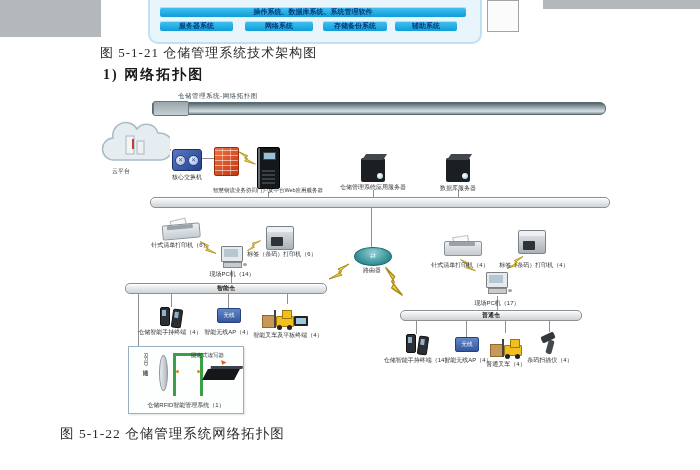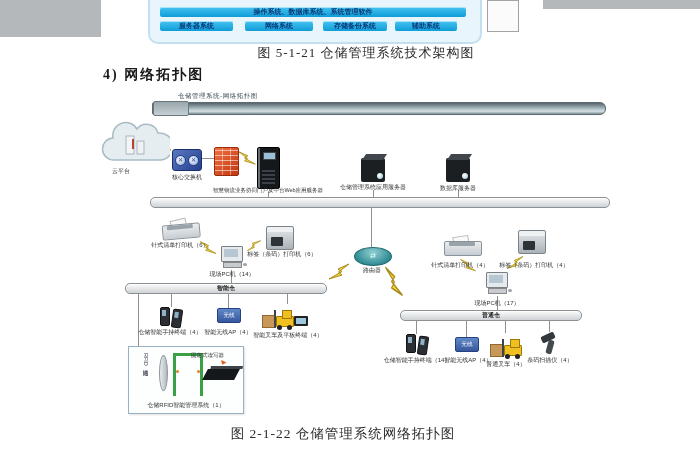--- a/index.html
+++ b/index.html
@@ -15,21 +15,21 @@
            align-items:center;justify-content:center;line-height:1.2;}
   .arch-container{position:absolute;left:148px;top:-10px;width:330px;height:50px;
                   background:#e9f5fc;border:2px solid #c2e0f2;border-radius:10px;}
   .arch-bar{position:absolute;height:10px;background:linear-gradient(#45c4f2,#0f9cd8);
             border-radius:2px;box-shadow:inset 0 1px 0 rgba(255,255,255,.55);
             color:#083a78;font-size:7px;font-weight:bold;text-align:center;line-height:10px;
             white-space:nowrap;overflow:hidden;}
   .side-box{position:absolute;left:487px;top:0;width:30px;height:30px;background:#fbfbfb;
             border:1px solid #a0a4a8;}
   .caption{position:absolute;font-family:"Liberation Serif","DejaVu Serif",serif;
-           color:#2a2a2a;text-align:center;letter-spacing:1px;}
+           color:#2a2a2a;letter-spacing:1px;}
   .caption1{left:100px;top:44px;width:532px;font-size:13px;}
   .caption2{left:60px;top:425px;width:566px;font-size:13.5px;}
   .heading{position:absolute;left:103px;top:66px;font-family:"Liberation Serif","DejaVu Serif",serif;
            font-size:14px;font-weight:bold;color:#1a1a1a;letter-spacing:2px;}
   
   .topo-title{position:absolute;left:178px;top:92px;font-size:6.5px;color:#3a4a52;letter-spacing:.5px;}
   .topbar{position:absolute;left:152px;top:102px;width:452px;height:11px;
           background:linear-gradient(#55646a,#9fb2b8 45%,#d5e0e3 75%,#7e8f95);
           border:1px solid #5a6a70;border-radius:2px 6px 6px 2px;}
   .topbar-tab{position:absolute;left:153px;top:101px;width:34px;height:13px;
@@ -123,21 +123,21 @@
 
   <div class="arch-container"></div>
   <div class="arch-bar" style="left:160px;top:7px;width:306px;">操作系统、数据库系统、系统管理软件</div>
   <div class="arch-bar" style="left:160px;top:21px;width:73px;">服务器系统</div>
   <div class="arch-bar" style="left:245px;top:21px;width:68px;">网络系统</div>
   <div class="arch-bar" style="left:323px;top:21px;width:64px;">存储备份系统</div>
   <div class="arch-bar" style="left:395px;top:21px;width:62px;">辅助系统</div>
   <div class="side-box"></div>
   <div class="caption caption1">图 5-1-21 仓储管理系统技术架构图</div>
 
-  <div class="heading">4) 网络拓扑图</div>
+  <div class="heading">1) 网络拓扑图</div>
 
   <div class="topo-title">仓储管理系统-网络拓扑图</div>
   <div class="topbar"></div>
   <div class="topbar-tab"></div>
 
   <div class="hline" style="left:200px;top:158px;width:15px;"></div>
   <div class="vline" style="left:268px;top:192px;height:6px;"></div>
   <div class="vline" style="left:373px;top:190px;height:8px;"></div>
   <div class="vline" style="left:458px;top:190px;height:8px;"></div>
   <div class="vline" style="left:371px;top:206px;height:41px;"></div>
@@ -284,14 +284,14 @@
   <div class="rfidbox">
     <div class="rfid-side">RFID通道门</div>
     <div class="rfid-lens"></div>
     <div class="rfid-gate"></div>
     <div class="rfid-reader"></div>
     <div class="rfid-arrow"></div>
     <div class="rfid-lbl" style="left:62px;top:5px;">固定式读写器</div>
     <div class="rfid-lbl" style="left:0;bottom:3px;width:100%;text-align:center;font-size:6px;">仓储RFID智能管理系统（1）</div>
   </div>
 
-  <div class="caption caption2">图 2-1-22 仓储管理系统网络拓扑图</div>
+  <div class="caption caption2">图 5-1-22 仓储管理系统网络拓扑图</div>
 </div>
 
 </body></html>

